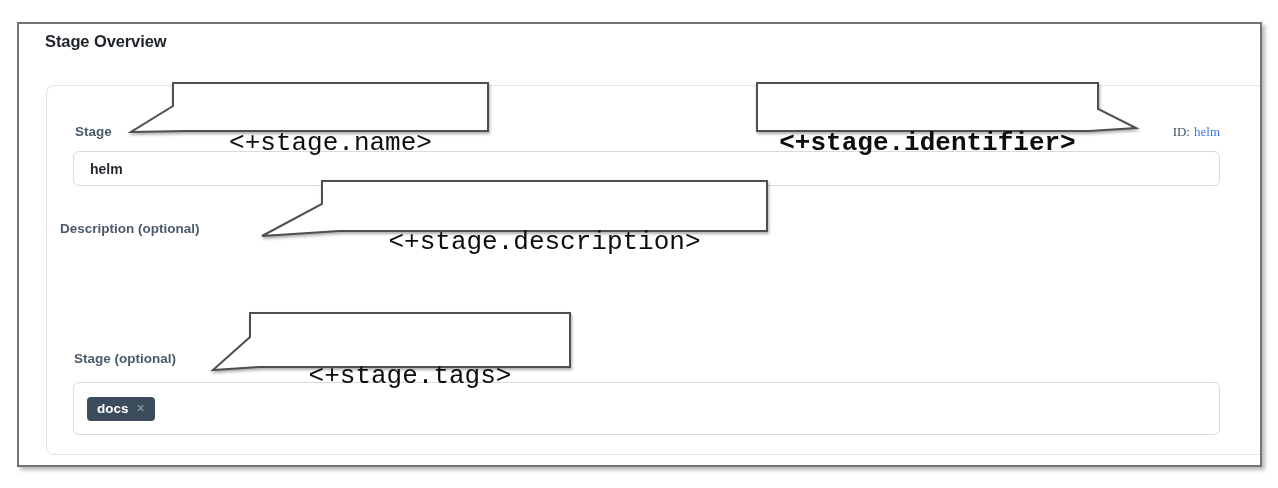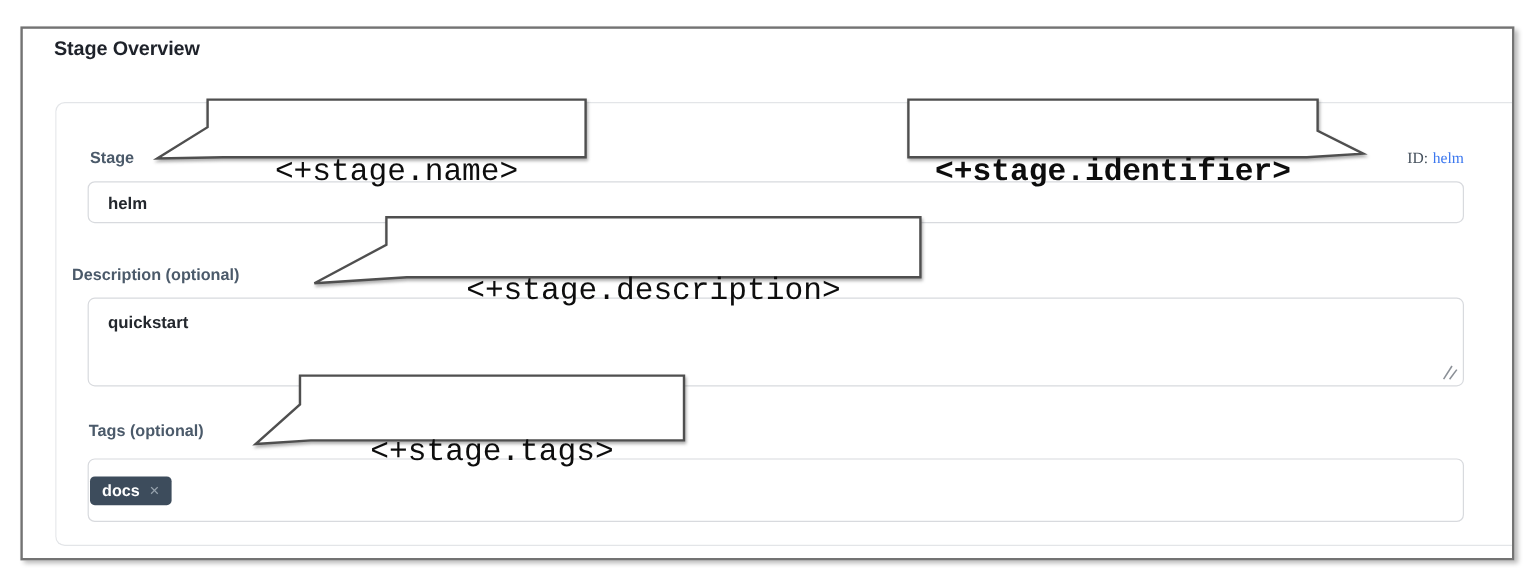--- a/index.html
+++ b/index.html
@@ -51,21 +51,21 @@
     width: 100%; height: 100%; resize: none; outline: none;
     border: 1px solid #d8dade; border-radius: 6px; background: #fff;
     padding: 11px 16px; font-family: "Liberation Sans", sans-serif;
     font-size: 14px; font-weight: 600; color: #23272d;
   }
   .resize-handle { position: absolute; right: 4px; bottom: 4px; }
 
   .tags-input {
     position: absolute; left: 54px; top: 358px; width: 1147px; height: 53px;
     border: 1px solid #d8dade; border-radius: 6px; background: #fff;
-    display: flex; align-items: center; padding: 0 1px;
+    display: flex; align-items: center; padding: 0 13px;
   }
   .tag-chip {
     display: inline-flex; align-items: center; gap: 8px;
     background: #3d4c5c; color: #ffffff; border-radius: 4px;
     padding: 4px 10px 5px 10px; font-size: 13.5px; font-weight: 600;
   }
   .tag-chip .tag-x { color: #97a3ae; font-size: 14px; font-weight: 400; cursor: pointer; line-height: 13px; }
 
   .callout-layer {
     position: absolute; left: 0; top: 0; width: 1241px; height: 441px;
@@ -95,29 +95,22 @@
   <div class="card"></div>
 
   <div class="field-label lbl-name">Stage</div>
 
   <div class="id-line"><span>ID:</span><span class="id-val">helm</span></div>
 
   <input class="text-input" type="text" value="helm" style="">
 
   <div class="field-label lbl-desc">Description (optional)</div>
 
-  <div class="textarea-wrap">
-    <textarea style="">quickstart</textarea>
-    <svg class="resize-handle" width="14" height="14" viewBox="0 0 14 14">
-      <line x1="8" y1="1" x2="1" y2="12" stroke="#8a8f96" stroke-width="1.3"></line>
-      <line x1="12" y1="4" x2="6" y2="12" stroke="#8a8f96" stroke-width="1.3"></line>
-    </svg>
-  </div>
 
-  <div class="field-label lbl-tags">Tags (optional)</div>
+  <div class="field-label lbl-tags">Stage (optional)</div>
 
   <div class="tags-input">
     <span class="tag-chip">
         <span>docs</span>
         <span class="tag-x">×</span>
       </span>
   </div>
 
   <svg class="callout-layer" viewBox="0 0 1241 441">
     <path d="M154,59 L469,59 L469,107 L167,107 L112,108 L154,82 Z"></path>

